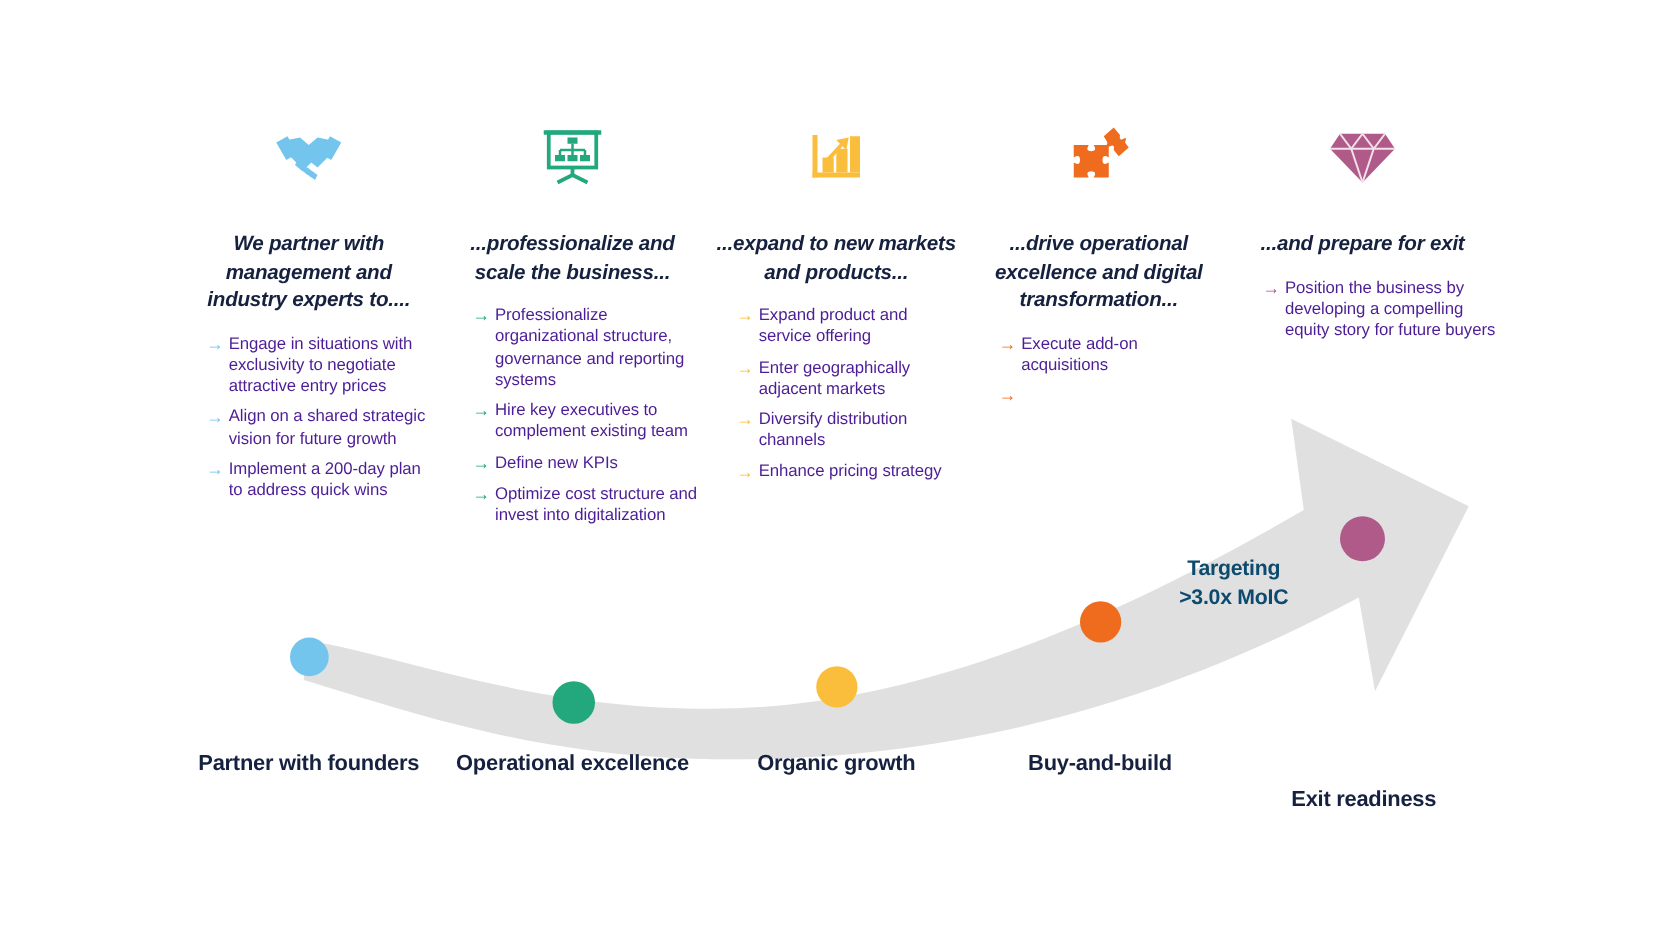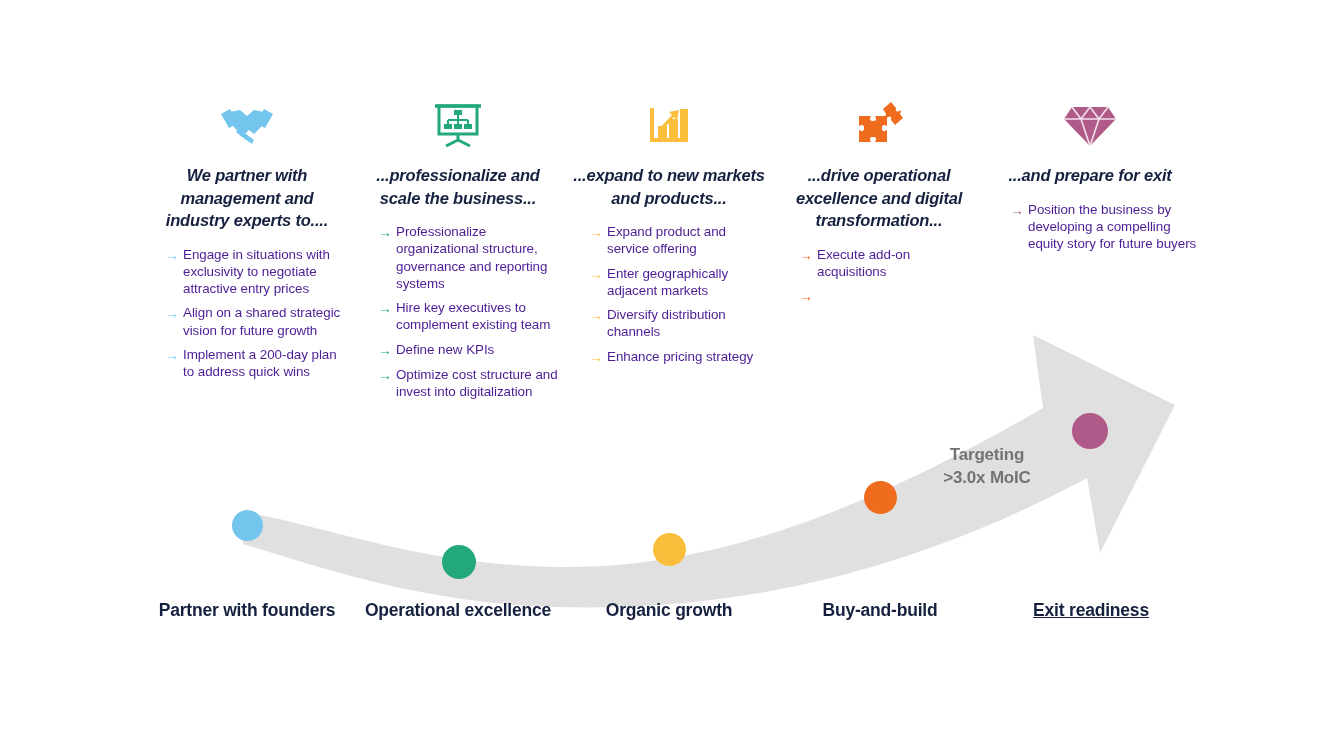--- a/index.html
+++ b/index.html
@@ -42,21 +42,21 @@
   .col-icon {
     height: 52px;
     display: flex;
     align-items: flex-end;
     justify-content: center;
     margin-bottom: 0;
   }
   .col-icon svg { display: block; }
 
   .col-headline {
-    margin-top: 16px;
+    margin-top: 36px;
     text-align: center;
     font-size: 16.5px;
     font-weight: bold;
     font-style: italic;
     line-height: 22.5px;
     letter-spacing: -0.2px;
     color: #16213f;
   }
 
   .bullets {
@@ -121,21 +121,21 @@
   
   #targeting {
     position: absolute;
     left: 877px;
     top: 443px;
     width: 220px;
     text-align: center;
     font-size: 17px;
     font-weight: bold;
     line-height: 23px;
-    color: #737373;
+    color: #0c4a6e;
     letter-spacing: -0.2px;
     z-index: 5;
   }
 </style>
 </head>
 <body>
 
 <div id="stage">
 
   <svg id="arrow-layer" viewBox="0 0 1333 750" width="1333" height="750">
@@ -315,15 +315,15 @@
 
   <div id="targeting">
     <div>Targeting</div>
     <div>&gt;3.0x MoIC</div>
   </div>
 
   <div class="stage-label" style="left:137px; top:597px;">Partner with founders</div>
   <div class="stage-label" style="left:348px; top:597px;">Operational excellence</div>
   <div class="stage-label" style="left:770px; top:597px;">Buy-and-build</div>
   <div class="stage-label" style="left:559px; top:597px;">Organic growth</div>
-  <div class="stage-label" style="left:981px; top:597px;text-decoration:underline;">Exit readiness</div>
+  <div class="stage-label" style="left:981px; top:626px;">Exit readiness</div>
 
 </div>
 
 </body></html>

